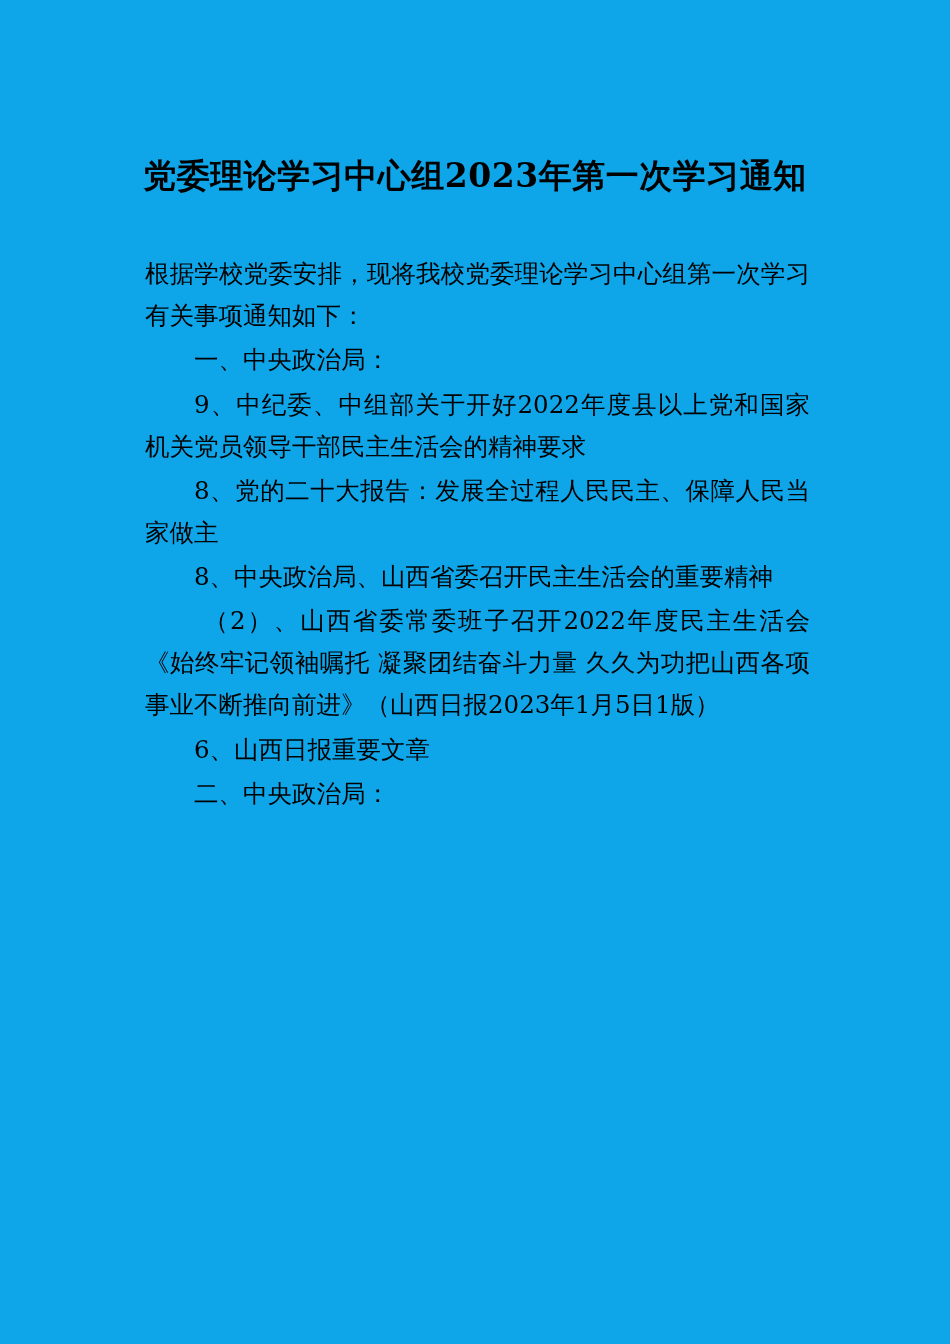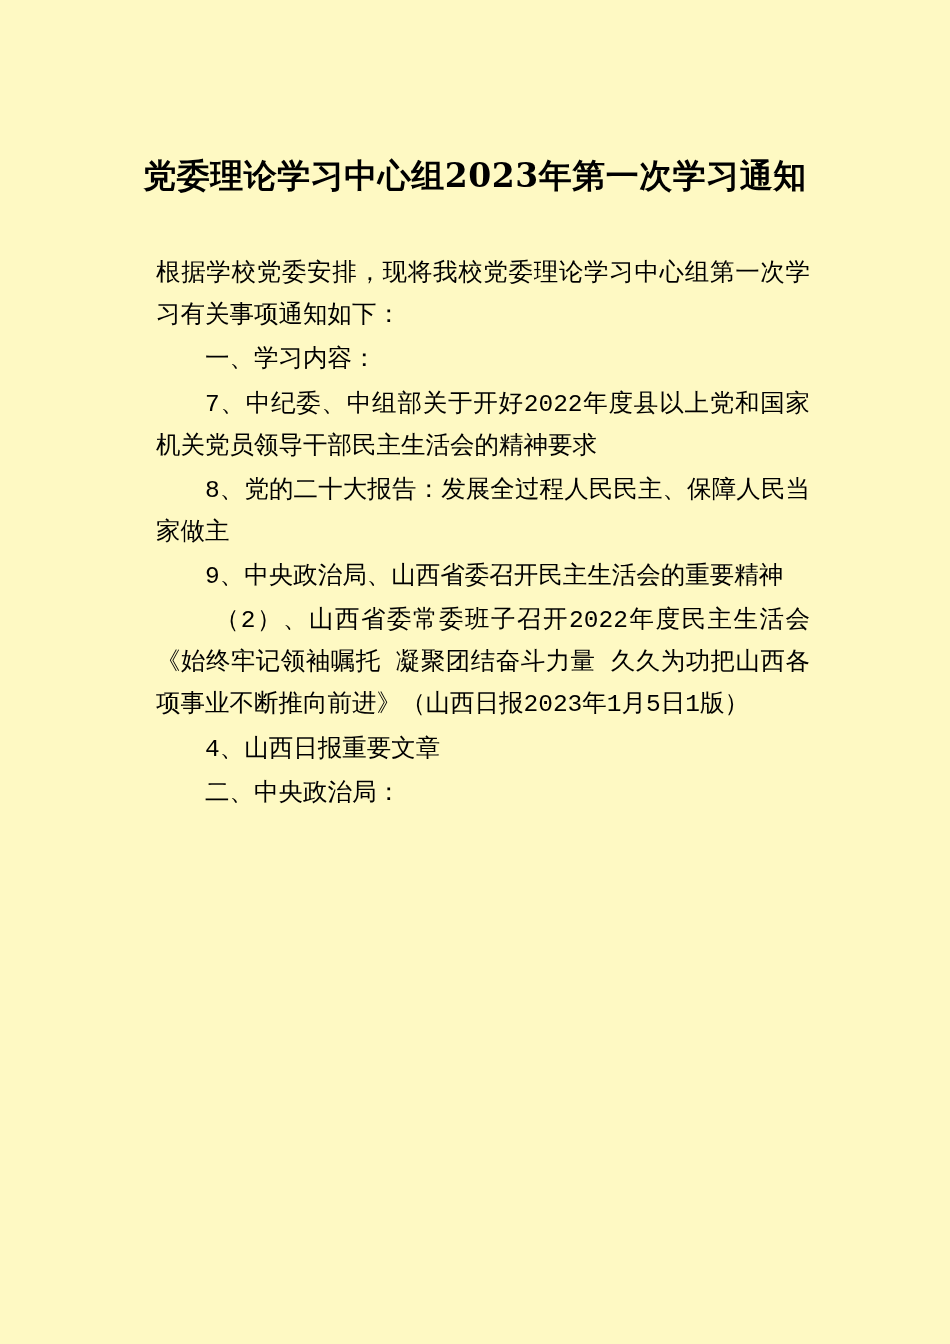--- a/index.html
+++ b/index.html
@@ -12,61 +12,60 @@
     height: 1344px;
     font-family: "DejaVu Serif", "Liberation Serif", serif;
     color: #000000;
     overflow: hidden;
   }
   .page {
     width: 950px;
     height: 1344px;
     box-sizing: border-box;
     padding: 150px 140px 60px 140px;
-    background: #fef9c3;
+    background: #0ea5e9;
   }
   .doc-title {
     font-family: "DejaVu Serif", "Liberation Serif", serif;
     font-weight: bold;
     font-size: 33px;
     line-height: 1.55;
     text-align: center;
     letter-spacing: 0.5px;
     margin: 0 0 52px 0;
   }
   .body-block {
     font-size: 24.5px;
     line-height: 1.72;
     text-align: justify;
     text-justify: inter-ideograph;
   }
   p.para {
-    margin: 0 0 2px 16px;
+    margin: 0 0 2px 5px;
     text-align: justify;
     text-justify: inter-ideograph;
-    font-family: Liberation Mono, monospace;
   }
   p.indent {
     text-indent: 2em;
   }
   p.indent-wide {
     text-indent: 2.4em;
   }
 </style>
 </head>
 <body>
 
 <div class="page">
 
   <h1 class="doc-title">党委理论学习中心组2023年第一次学习通知</h1>
 
   <div class="body-block">
     <p class="para">根据学校党委安排，现将我校党委理论学习中心组第一次学习有关事项通知如下：</p>
-    <p class="para indent">一、学习内容：</p>
-    <p class="para indent">7、中纪委、中组部关于开好2022年度县以上党和国家机关党员领导干部民主生活会的精神要求</p>
+    <p class="para indent">一、中央政治局：</p>
+    <p class="para indent">9、中纪委、中组部关于开好2022年度县以上党和国家机关党员领导干部民主生活会的精神要求</p>
     <p class="para indent">8、党的二十大报告：发展全过程人民民主、保障人民当家做主</p>
-    <p class="para indent">9、中央政治局、山西省委召开民主生活会的重要精神</p>
+    <p class="para indent">8、中央政治局、山西省委召开民主生活会的重要精神</p>
     <p class="para indent-wide">（2）、山西省委常委班子召开2022年度民主生活会《始终牢记领袖嘱托 凝聚团结奋斗力量 久久为功把山西各项事业不断推向前进》（山西日报2023年1月5日1版）</p>
-    <p class="para indent">4、山西日报重要文章</p>
+    <p class="para indent">6、山西日报重要文章</p>
     <p class="para indent">二、中央政治局：</p>
   </div>
 
 </div>
 
 </body></html>

